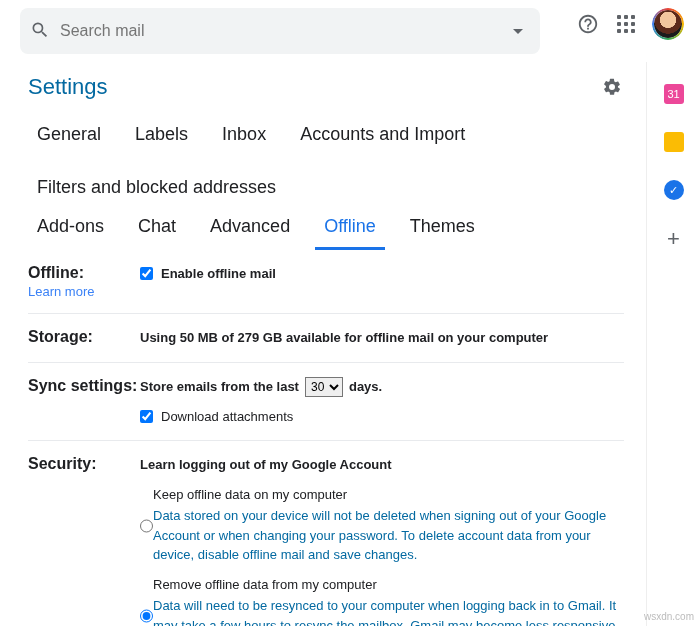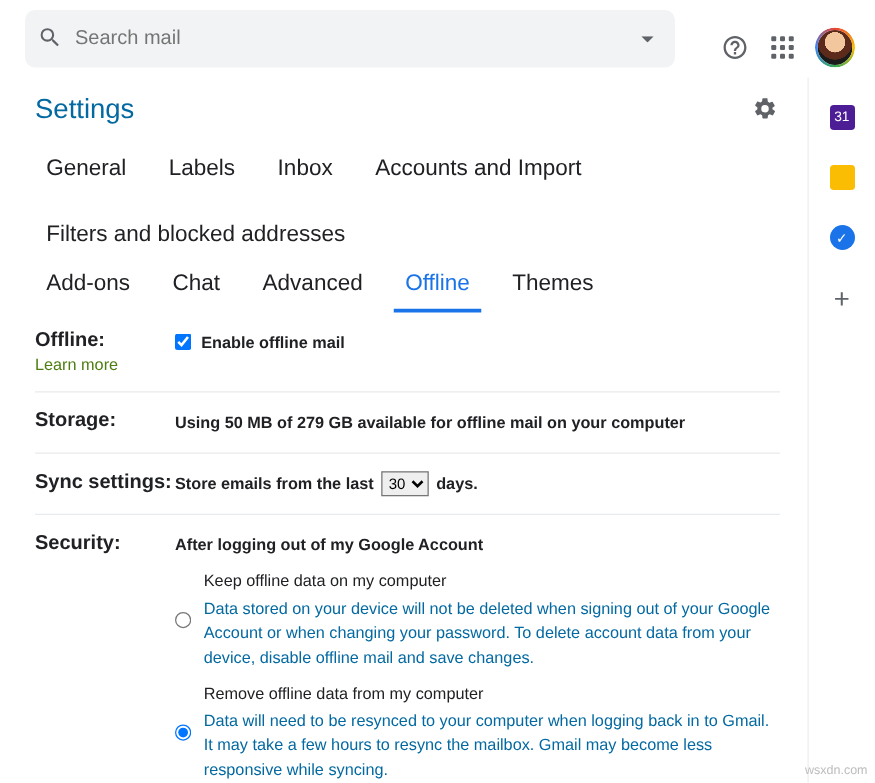--- a/index.html
+++ b/index.html
@@ -1,57 +1,57 @@
 <!DOCTYPE html>
 <html><head>
 <meta charset="utf-8">
 <style>
   * { box-sizing: border-box; margin: 0; padding: 0; }
   body { font-family: Arial, Helvetica, sans-serif; font-size: 13px; color: #202124; width: 700px; height: 626px; overflow: hidden; background: #fff; }
-  .topbar { display: flex; align-items: flex-end; padding: 8px 16px 8px 20px; gap: 16px; }
+  .topbar { display: flex; align-items: flex-start; padding: 8px 16px 8px 20px; gap: 16px; }
   .search { flex: 1; max-width: 520px; height: 46px; background: #f1f3f4; border-radius: 8px; display: flex; align-items: center; padding: 0 10px; }
   .search svg { width: 20px; height: 20px; fill: #5f6368; }
   .search input { flex: 1; border: none; background: transparent; font-size: 16px; color: #5f6368; padding: 0 10px; outline: none; }
   .search .drop { width: 24px; height: 24px; display: flex; align-items: center; justify-content: center; }
   .search .drop svg { width: 10px; height: 5px; fill: #5f6368; }
   .topicons { display: flex; align-items: center; gap: 14px; margin-left: auto; }
   .iconbtn { width: 24px; height: 24px; display: flex; align-items: center; justify-content: center; color: #5f6368; cursor: pointer; }
   .iconbtn svg { width: 22px; height: 22px; fill: #5f6368; }
   .apps { display: grid; grid-template-columns: repeat(3,4px); grid-template-rows: repeat(3,4px); gap: 3px; }
   .apps span { width: 4px; height: 4px; background: #5f6368; border-radius: 1px; }
   .avatar { width: 32px; height: 32px; border-radius: 50%; background: radial-gradient(circle at 50% 35%, #f2c79e 0 35%, #5b2a1b 36% 60%, #1b1b1b 61% 100%); border: 2px solid transparent; background-clip: padding-box; position: relative; }
   .avatar::after { content:""; position:absolute; inset:-2px; border-radius:50%; padding:2px; background: conic-gradient(#ea4335,#fbbc04,#34a853,#4285f4,#ea4335); -webkit-mask: linear-gradient(#000 0 0) content-box, linear-gradient(#000 0 0); -webkit-mask-composite: xor; mask-composite: exclude; }
   .main { display: flex; }
   .content { flex: 1; padding: 12px 22px 0 28px; }
   .rightrail { width: 54px; border-left: 1px solid #eee; display: flex; flex-direction: column; align-items: center; gap: 28px; padding-top: 22px; }
   .rricon { width: 20px; height: 20px; border-radius: 3px; display:flex; align-items:center; justify-content:center; font-size:11px; color:#fff; }
-  .cal { background:#4c1d95; }
+  .cal { background:#ec4899; }
   .keep { background:#fbbc04; }
   .tasks { background:#1a73e8; border-radius:50%; }
   .plus { color:#5f6368; font-size:22px; line-height:1; }
   .heading-row { display: flex; align-items: center; }
   h1 { font-size: 22px; font-weight: 400; color: #0369a1; }
   .gear { margin-left: auto; }
   .gear svg { width: 20px; height: 20px; fill: #5f6368; }
   .tabs { margin-top: 18px; display: flex; flex-wrap: wrap; gap: 16px; font-size: 18px; }
   .tab { color: #1a73e8; padding: 6px 9px 10px; cursor: pointer; color:#202124; }
   .tab.active { color: #1a73e8; border-bottom: 3px solid #1a73e8; font-weight: 500; }
   .tabs-row2 { margin-top: 2px; }
   .section { display: flex; padding: 14px 0; border-bottom: 1px solid #e8eaed; }
   .section:last-of-type { border-bottom: none; }
   .label-col { width: 112px; flex-shrink: 0; }
   .label-col b { font-weight: 700; font-size: 16px; }
-  .learn { color: #4d7c0f; font-size: 13px; cursor:pointer; display:inline-block; margin-top:2px; }
+  .learn { color: #3b82f6; font-size: 13px; cursor:pointer; display:inline-block; margin-top:2px; }
   .value-col { flex: 1; font-size: 13px; line-height: 1.5; }
   .ck-row { display:flex; align-items:center; gap:8px; }
   .ck-row input[type=checkbox] { width:13px; height:13px; }
   .bold { font-weight: 700; }
   .sync-line { display:flex; align-items:center; gap:6px; }
   select.days { border:1px solid #767676; font-size:12px; padding:1px; }
-  .radio-block { display:flex; gap:10px; margin-bottom:10px; }
+  .radio-block { display:flex; margin-bottom:10px; }
   .radio-block input { margin-top:2px; flex-shrink:0; }
   .radio-desc { color:#0369a1; margin-top:2px; }
   .btnrow { display:flex; gap:8px; justify-content:center; margin-top:12px; padding-bottom:12px; }
   .btnrow button { background:#efefef; border:1px solid #767676; padding:4px 8px; font-size:13px; cursor:pointer; }
   .watermark { position: absolute; right: 6px; bottom: 4px; font-size: 10px; color: #bcbcbc; margin-left: 43px; }
 </style>
 </head>
 <body>
 
 <div class="topbar">
@@ -136,27 +136,31 @@
     </div>
 
     <div class="section">
       <div class="label-col"><b>Sync settings:</b></div>
       <div class="value-col">
         <div class="sync-line bold">
           <span>Store emails from the last</span>
           <select class="days"><option>30</option></select>
           <span>days.</span>
         </div>
+        <label class="ck-row" style="margin-top:10px">
+          <input type="checkbox" checked="" style="">
+          <span>Download attachments</span>
+        </label>
       </div>
     </div>
 
     <div class="section" style="border-bottom:none">
       <div class="label-col"><b>Security:</b></div>
       <div class="value-col">
-        <div class="bold" style="margin-bottom:10px">After logging out of my Google Account</div>
+        <div class="bold" style="margin-bottom:10px">Learn logging out of my Google Account</div>
         <div class="radio-block">
           <input type="radio" name="sec" style="">
           <div>
             <div>Keep offline data on my computer</div>
             <div class="radio-desc">Data stored on your device will not be deleted when signing out of your Google Account or when changing your password. To delete account data from your device, disable offline mail and save changes.</div>
           </div>
         </div>
         <div class="radio-block">
           <input type="radio" name="sec" checked="" style="">
           <div>

